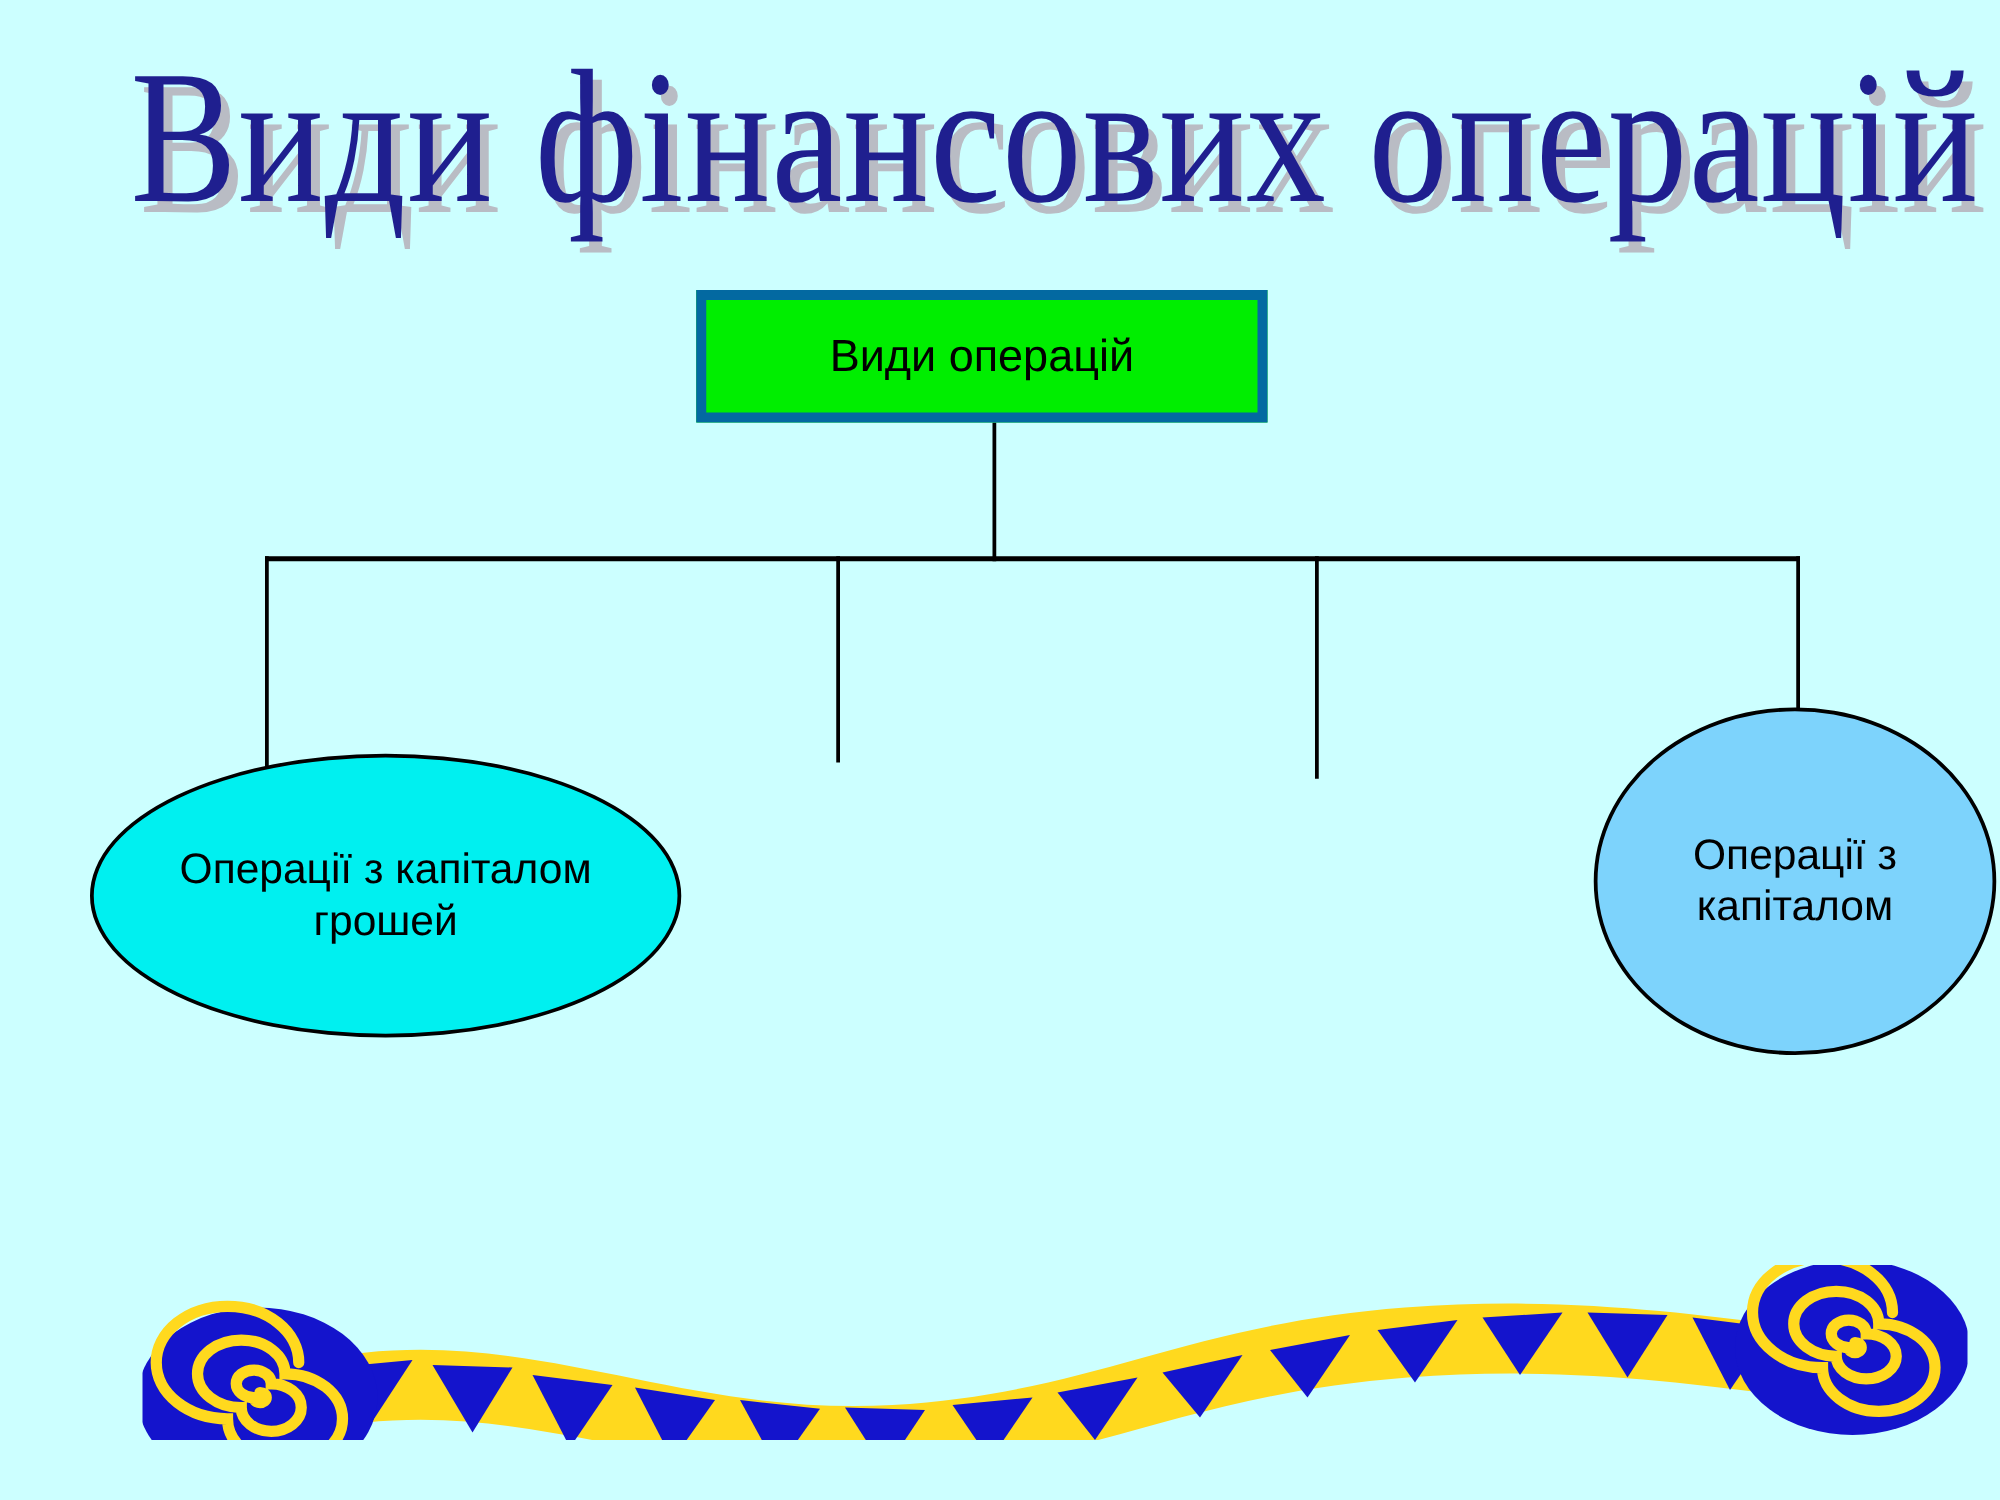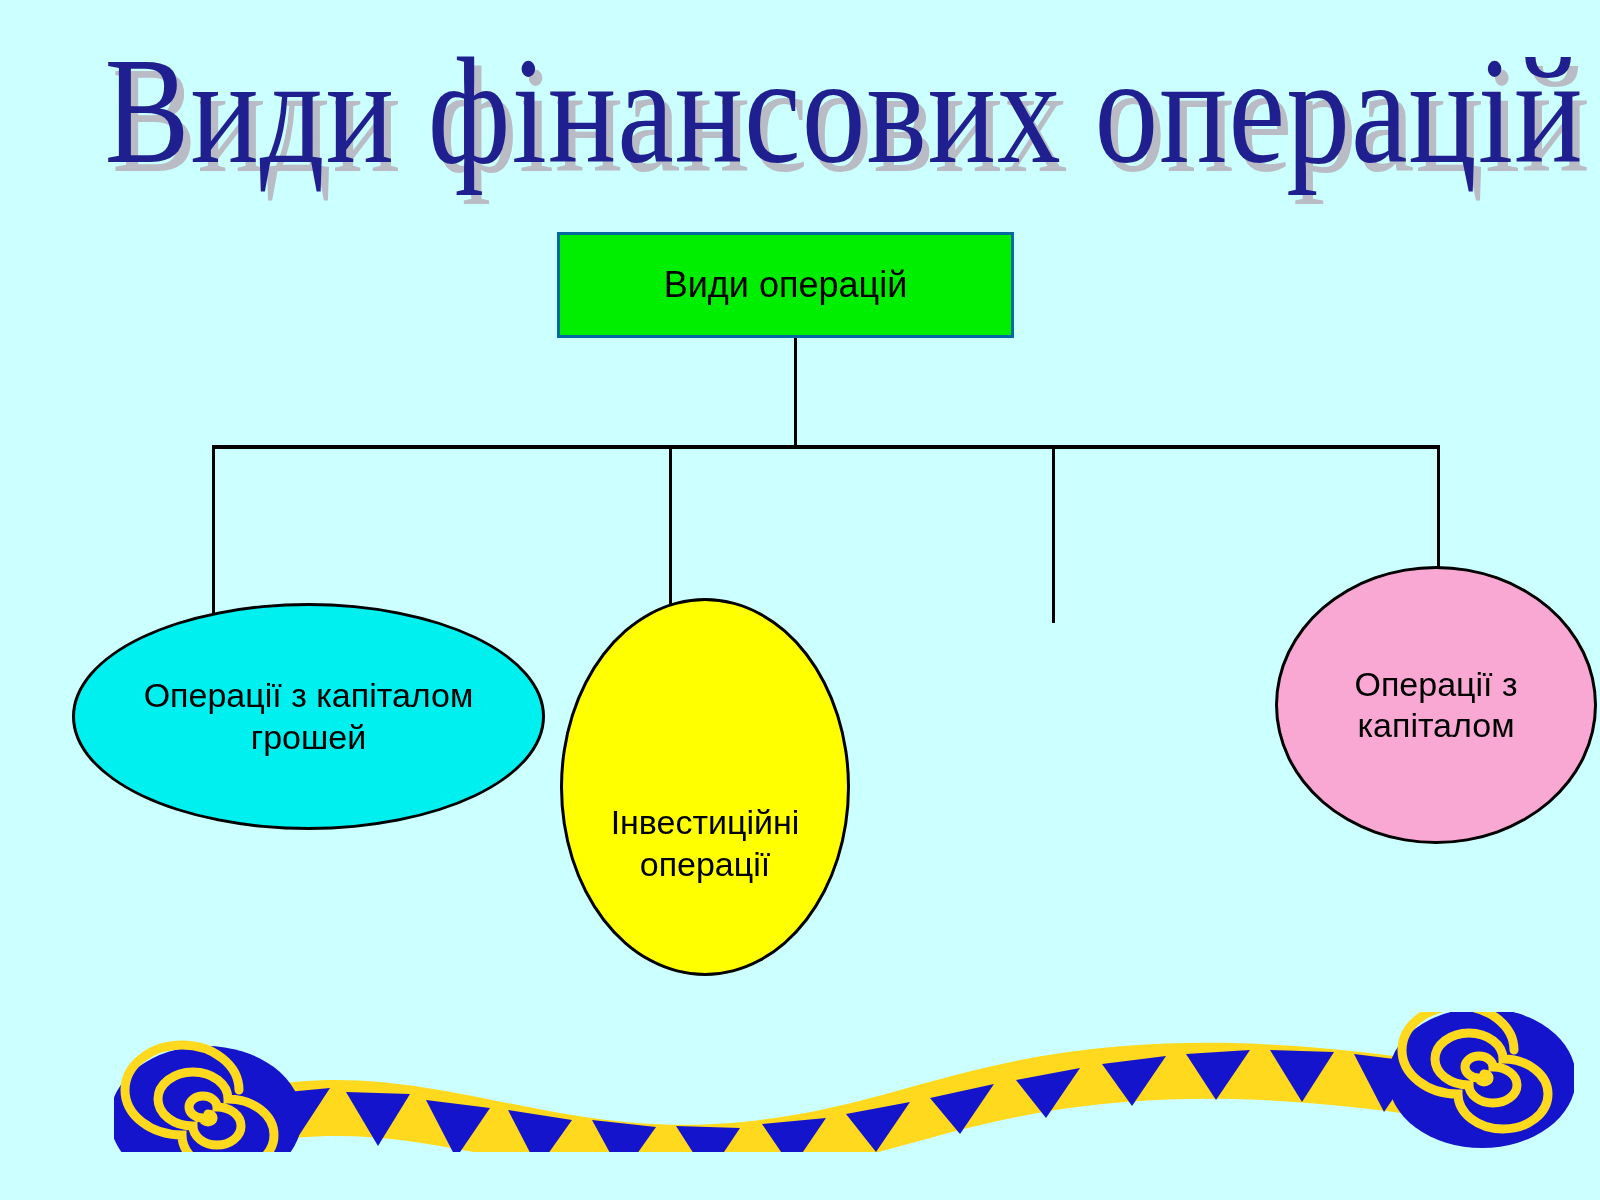--- a/index.html
+++ b/index.html
@@ -75,21 +75,21 @@
   #conn-drop-4 { left: 1393px; top: 445px; height: 125px; }
 
   
   #root-box {
     position: absolute;
     left: 513px;
     top: 232px;
     width: 457px;
     height: 106px;
     background: #00ee00;
-    border: 3px solid #0369a1;
+    border: 8px solid #0369a1;
     box-sizing: border-box;
     display: flex;
     align-items: center;
     justify-content: center;
   }
   #root-box-label {
     font-size: 36px;
     color: #000000;
     text-align: center;
   }
@@ -127,21 +127,21 @@
   #node-1 .node-label { padding-bottom: 88px; }
 
   #node-2 {
     left: 882px; top: 608px;
     width: 300px; height: 182px;
     background: #00f0f0;
   }
   #node-3 {
     left: 1231px; top: 566px;
     width: 322px; height: 278px;
-    background: #f9a8d4;
+    background: #7dd3fc;
   }
 
   
   #ribbon-deco {
     position: absolute;
     left: 70px;
     top: 1012px;
     width: 1460px;
     height: 140px;
   }
@@ -164,23 +164,20 @@
   <div id="conn-drop-4" class="conn-drop"></div>
 
   <div id="root-box">
     <div id="root-box-label">Види операцій</div>
   </div>
 
   <div id="node-0" class="node-ellipse">
     <div class="node-label">Операції з капіталом грошей</div>
   </div>
 
-  <div id="node-1" class="node-ellipse">
-    <div class="node-label">Інвестиційні операції</div>
-  </div>
 
 
   <div id="node-3" class="node-ellipse">
     <div class="node-label">Операції з капіталом</div>
   </div>
 
   <div id="ribbon-deco">
     <svg viewBox="0 0 1460 140" preserveAspectRatio="none">
 
       <path fill="#ffd91e" d="M 130 78

